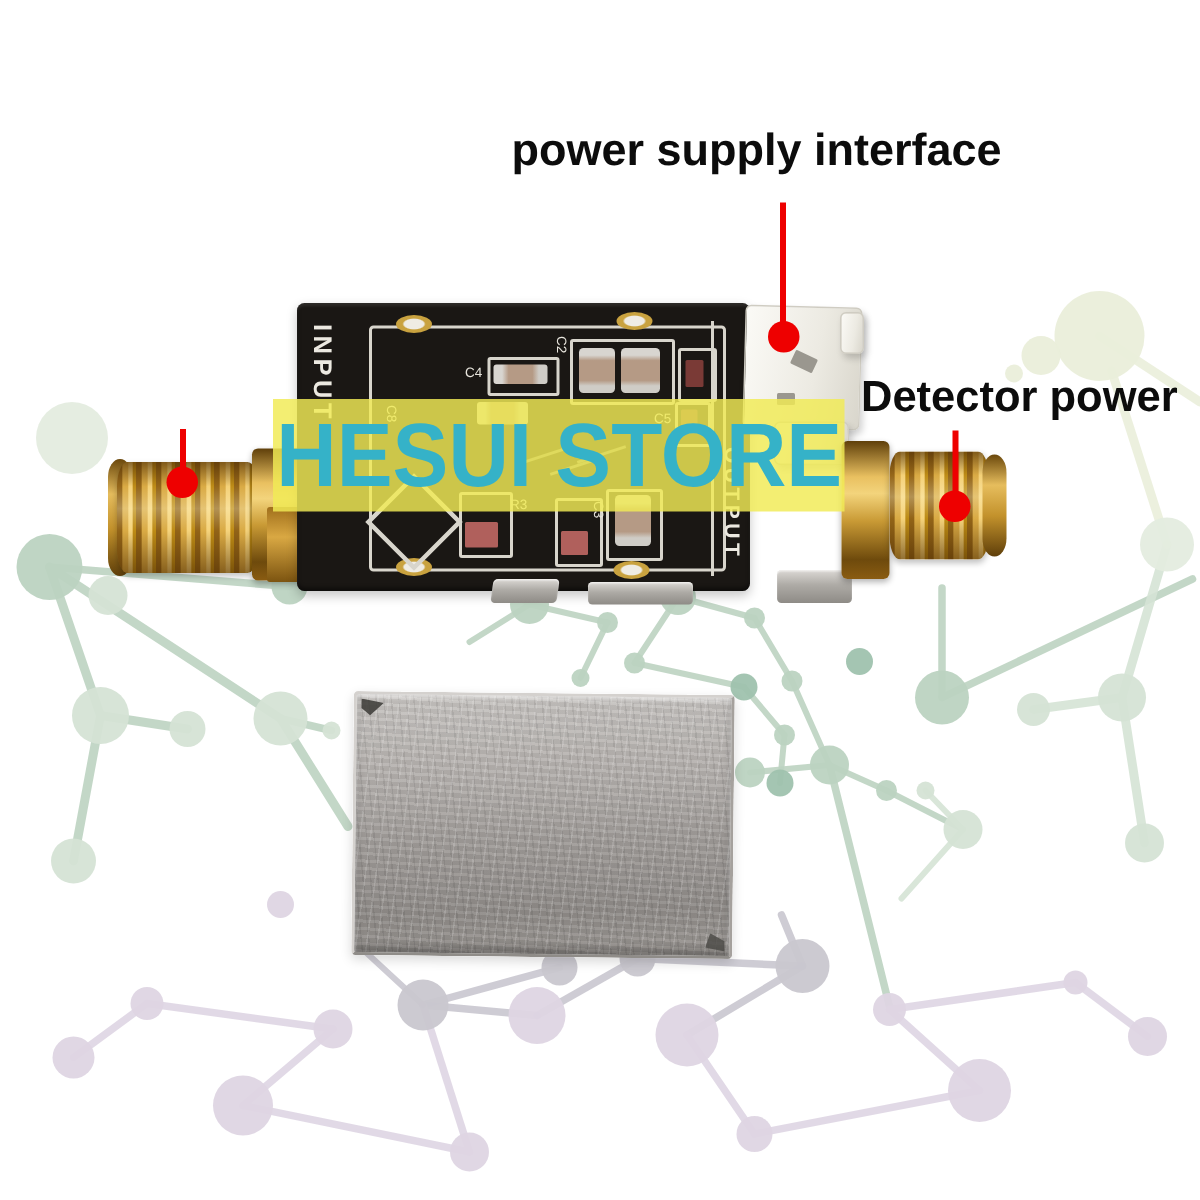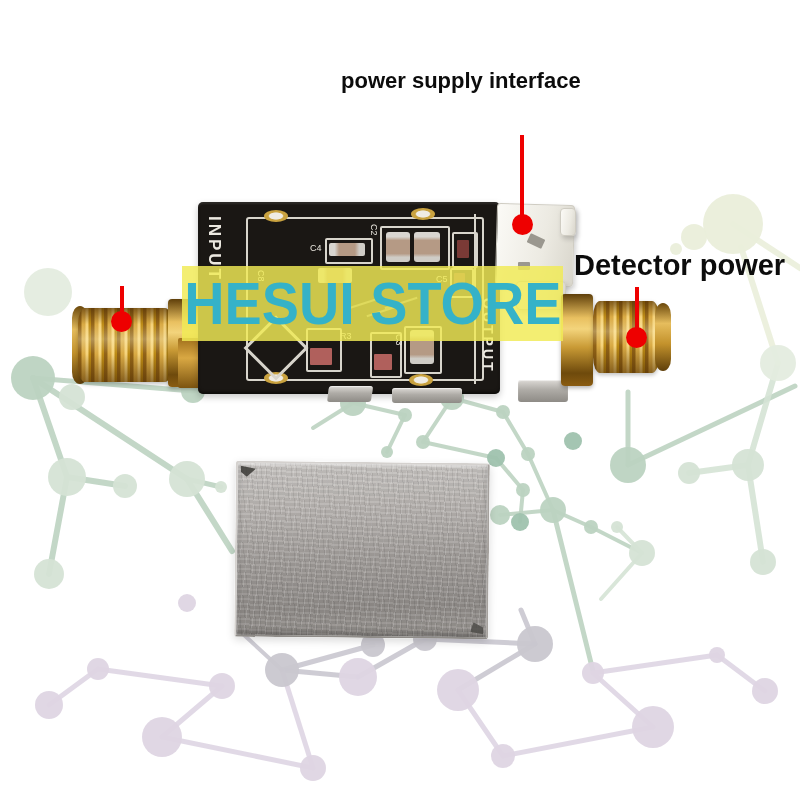--- a/index.html
+++ b/index.html
@@ -250,21 +250,21 @@
     <div class="abs gold-thread" style="left:593px;top:301px;width:66px;height:72px;"></div>
     <div class="abs gold-end" style="left:655px;top:303px;width:16px;height:68px;"></div>
 
     <div class="abs shield"></div>
   </div>
 
   <div class="wm-band" style="background: rgba(241, 234, 86, 0.83);">
     <span class="wm-text" style="color: rgb(53, 178, 200);">HESUI STORE</span>
   </div>
 
-  <div class="lbl" style="left:341px;top:68px;font-size:22px;">power supply interface</div>
+  <div class="lbl" style="left:341px;top:84px;font-size:30px;">power supply interface</div>
   <div class="lbl" style="left:574px;top:249px;font-size:29px;">Detector power</div>
 
   <div class="ann-line" style="left: 520px; top: 135px; height: 82px; background: rgb(238, 0, 0);"></div>
   <div class="ann-dot" style="left: 512px; top: 214px; background: rgb(238, 0, 0);"></div>
 
   <div class="ann-line" style="left: 120px; top: 286px; height: 30px; background: rgb(238, 0, 0);"></div>
   <div class="ann-dot" style="left: 111px; top: 311px; background: rgb(238, 0, 0);"></div>
 
   <div class="ann-line" style="left: 635px; top: 287px; height: 45px; background: rgb(238, 0, 0);"></div>
   <div class="ann-dot" style="left: 626px; top: 327px; background: rgb(238, 0, 0);"></div>

